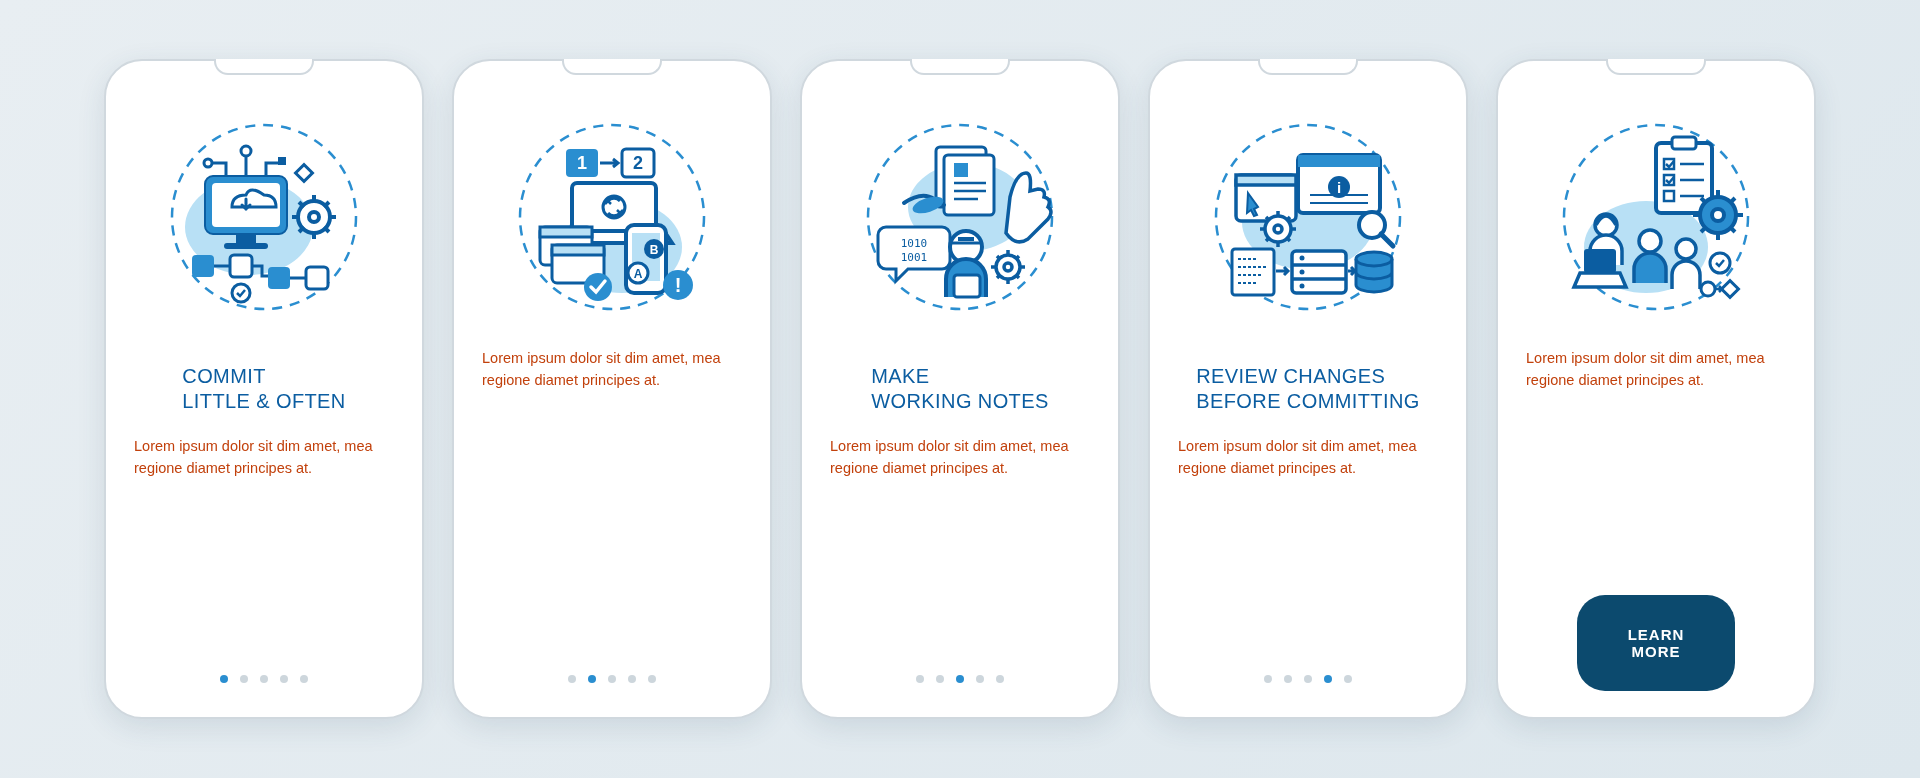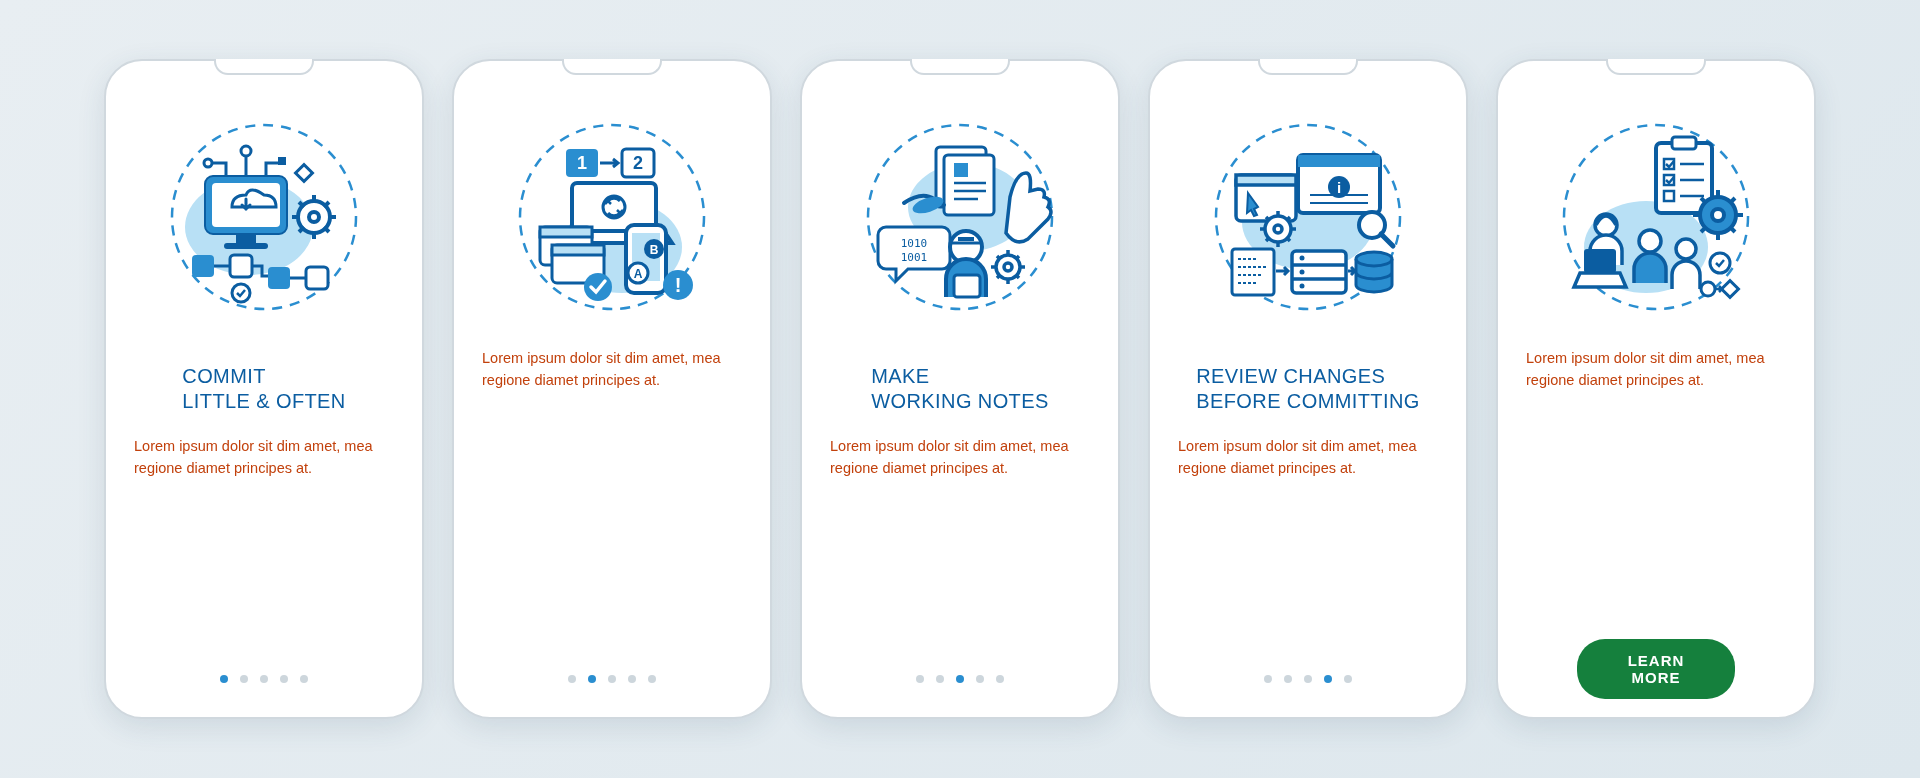--- a/index.html
+++ b/index.html
@@ -73,29 +73,29 @@
     display: flex;
     gap: 12px;
     padding-bottom: 6px;
   }
   .dot {
     width: 8px; height: 8px; border-radius: 50%; background: #cdd6dc;
   }
   .dot.active { background: #2a8ed0; }
   .cta {
     position:absolute;
-    bottom: 18px;
+    bottom: 26px;
     left:50%;
     transform:translateX(-50%);
-    background: #15803d;
+    background: #0c4a6e;
     color: #ffffff;
     font-size: 15px;
     font-weight: 600;
     letter-spacing: 1px;
-    padding: 13px 46px;
+    padding: 31px 46px;
     border-radius: 28px;
     border: none;
     cursor: pointer;
   }
 </style>
 </head>
 <body>
 
 <div class="phone">
   <div class="notch"></div>

